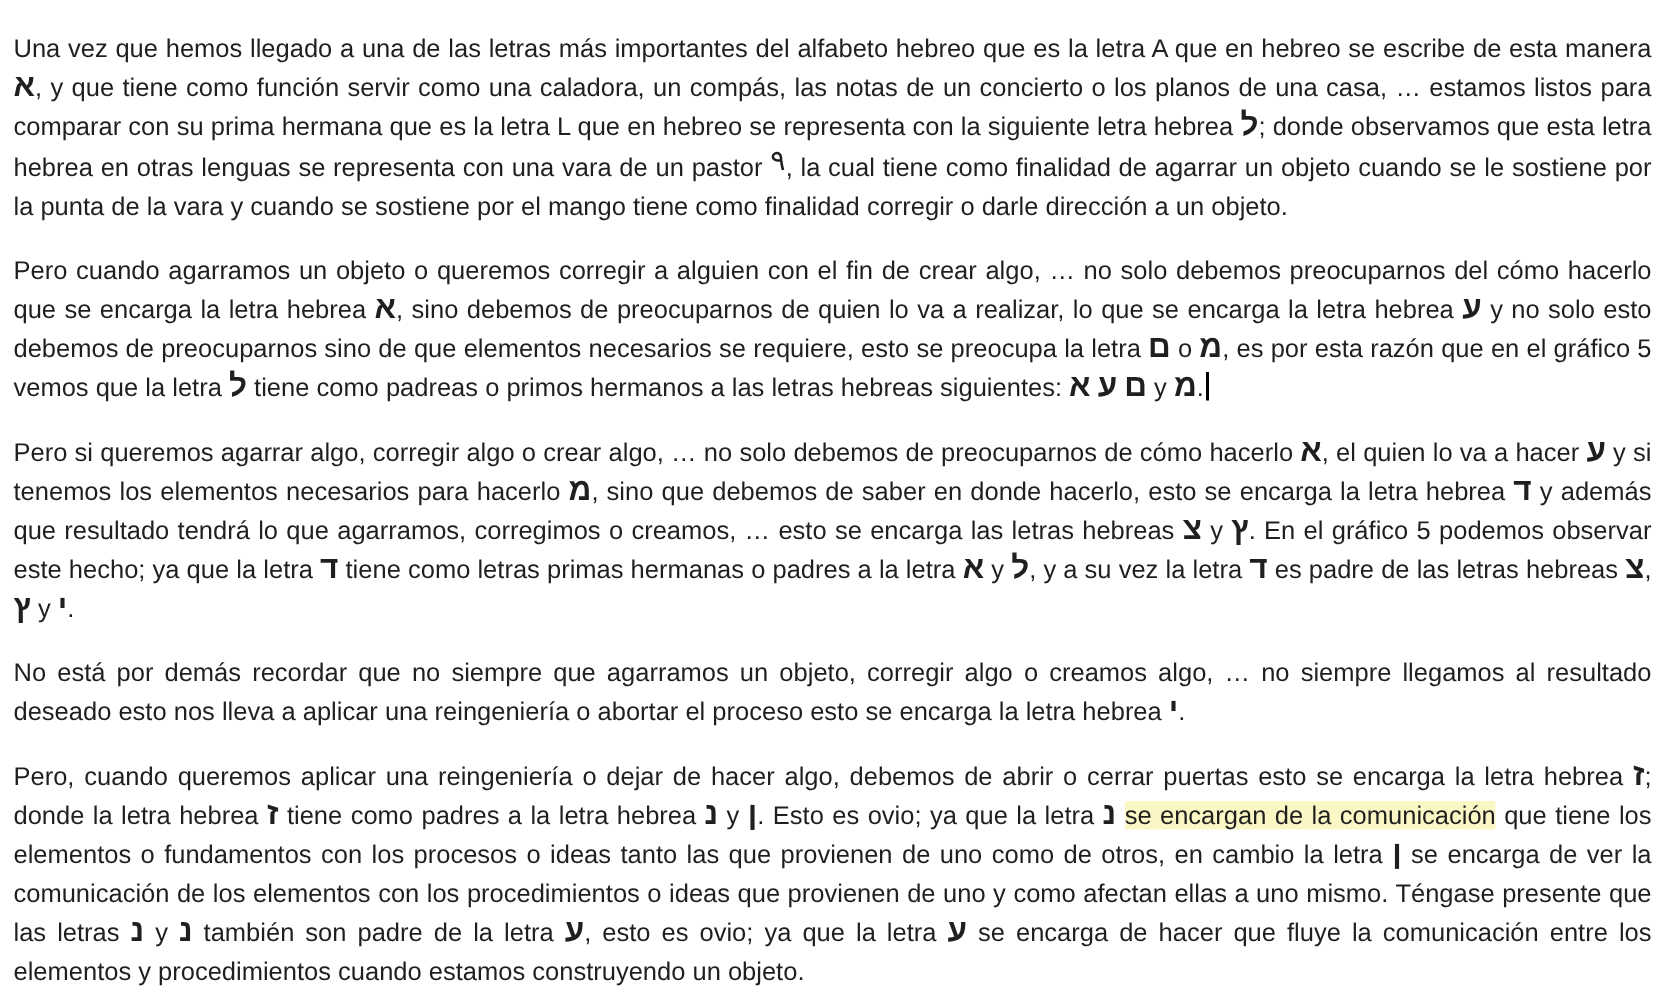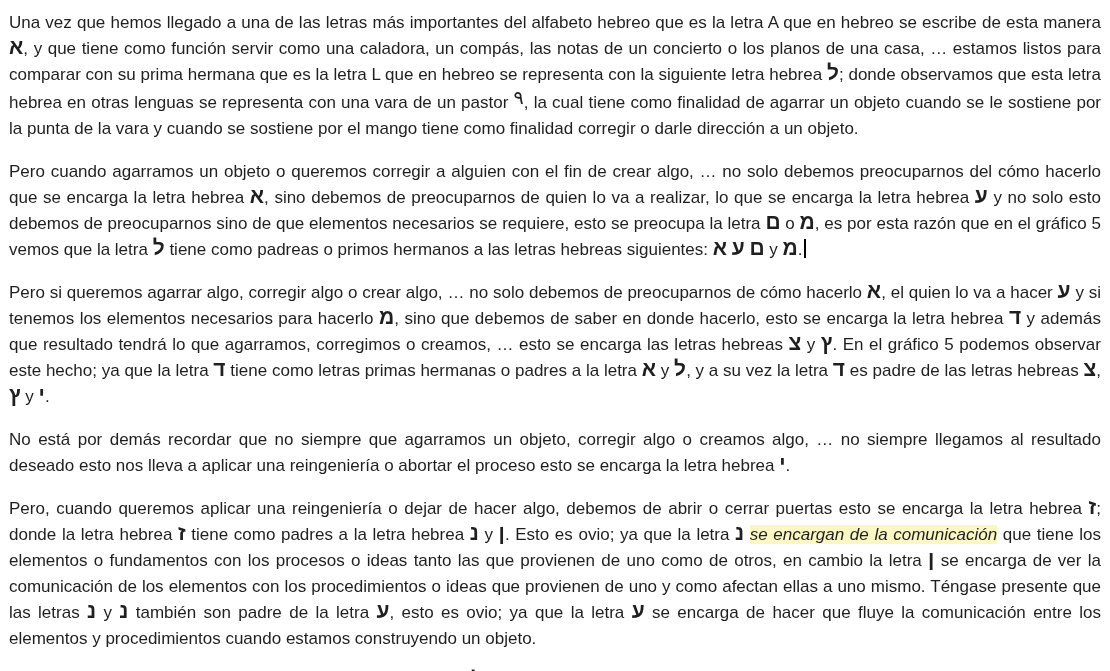--- a/index.html
+++ b/index.html
@@ -10,21 +10,21 @@
   body {
     width: 1110px;
     height: 671px;
     overflow: hidden;
     font-family: "Liberation Sans", "DejaVu Sans", sans-serif;
   }
   .page {
     box-sizing: border-box;
     width: 1110px;
     height: 671px;
-    padding: 10px 9px 0 9px;
+    padding: 20px 9px 0 9px;
     color: var(--text-color, #1f1f1f);
     background: #ffffff;
   }
   p.para {
     margin: 0 0 17px 0;
     font-size: 17px;
     line-height: 26px;
     text-align: justify;
     text-justify: inter-word;
   }
@@ -38,21 +38,20 @@
     unicode-bidi: isolate;
     direction: rtl;
   }
   span.crook {
     font-size: 19px;
     line-height: 1;
     vertical-align: 4px;
   }
   span.hl {
     background: var(--hl-color, #fbf7c5);
-    font-style: italic;
   }
   span.cursor {
     display: inline-block;
     width: 2px;
     height: 19px;
     background: var(--cursor-color, #000000);
     vertical-align: -3px;
     margin-left: 1px;
   }
 </style>

